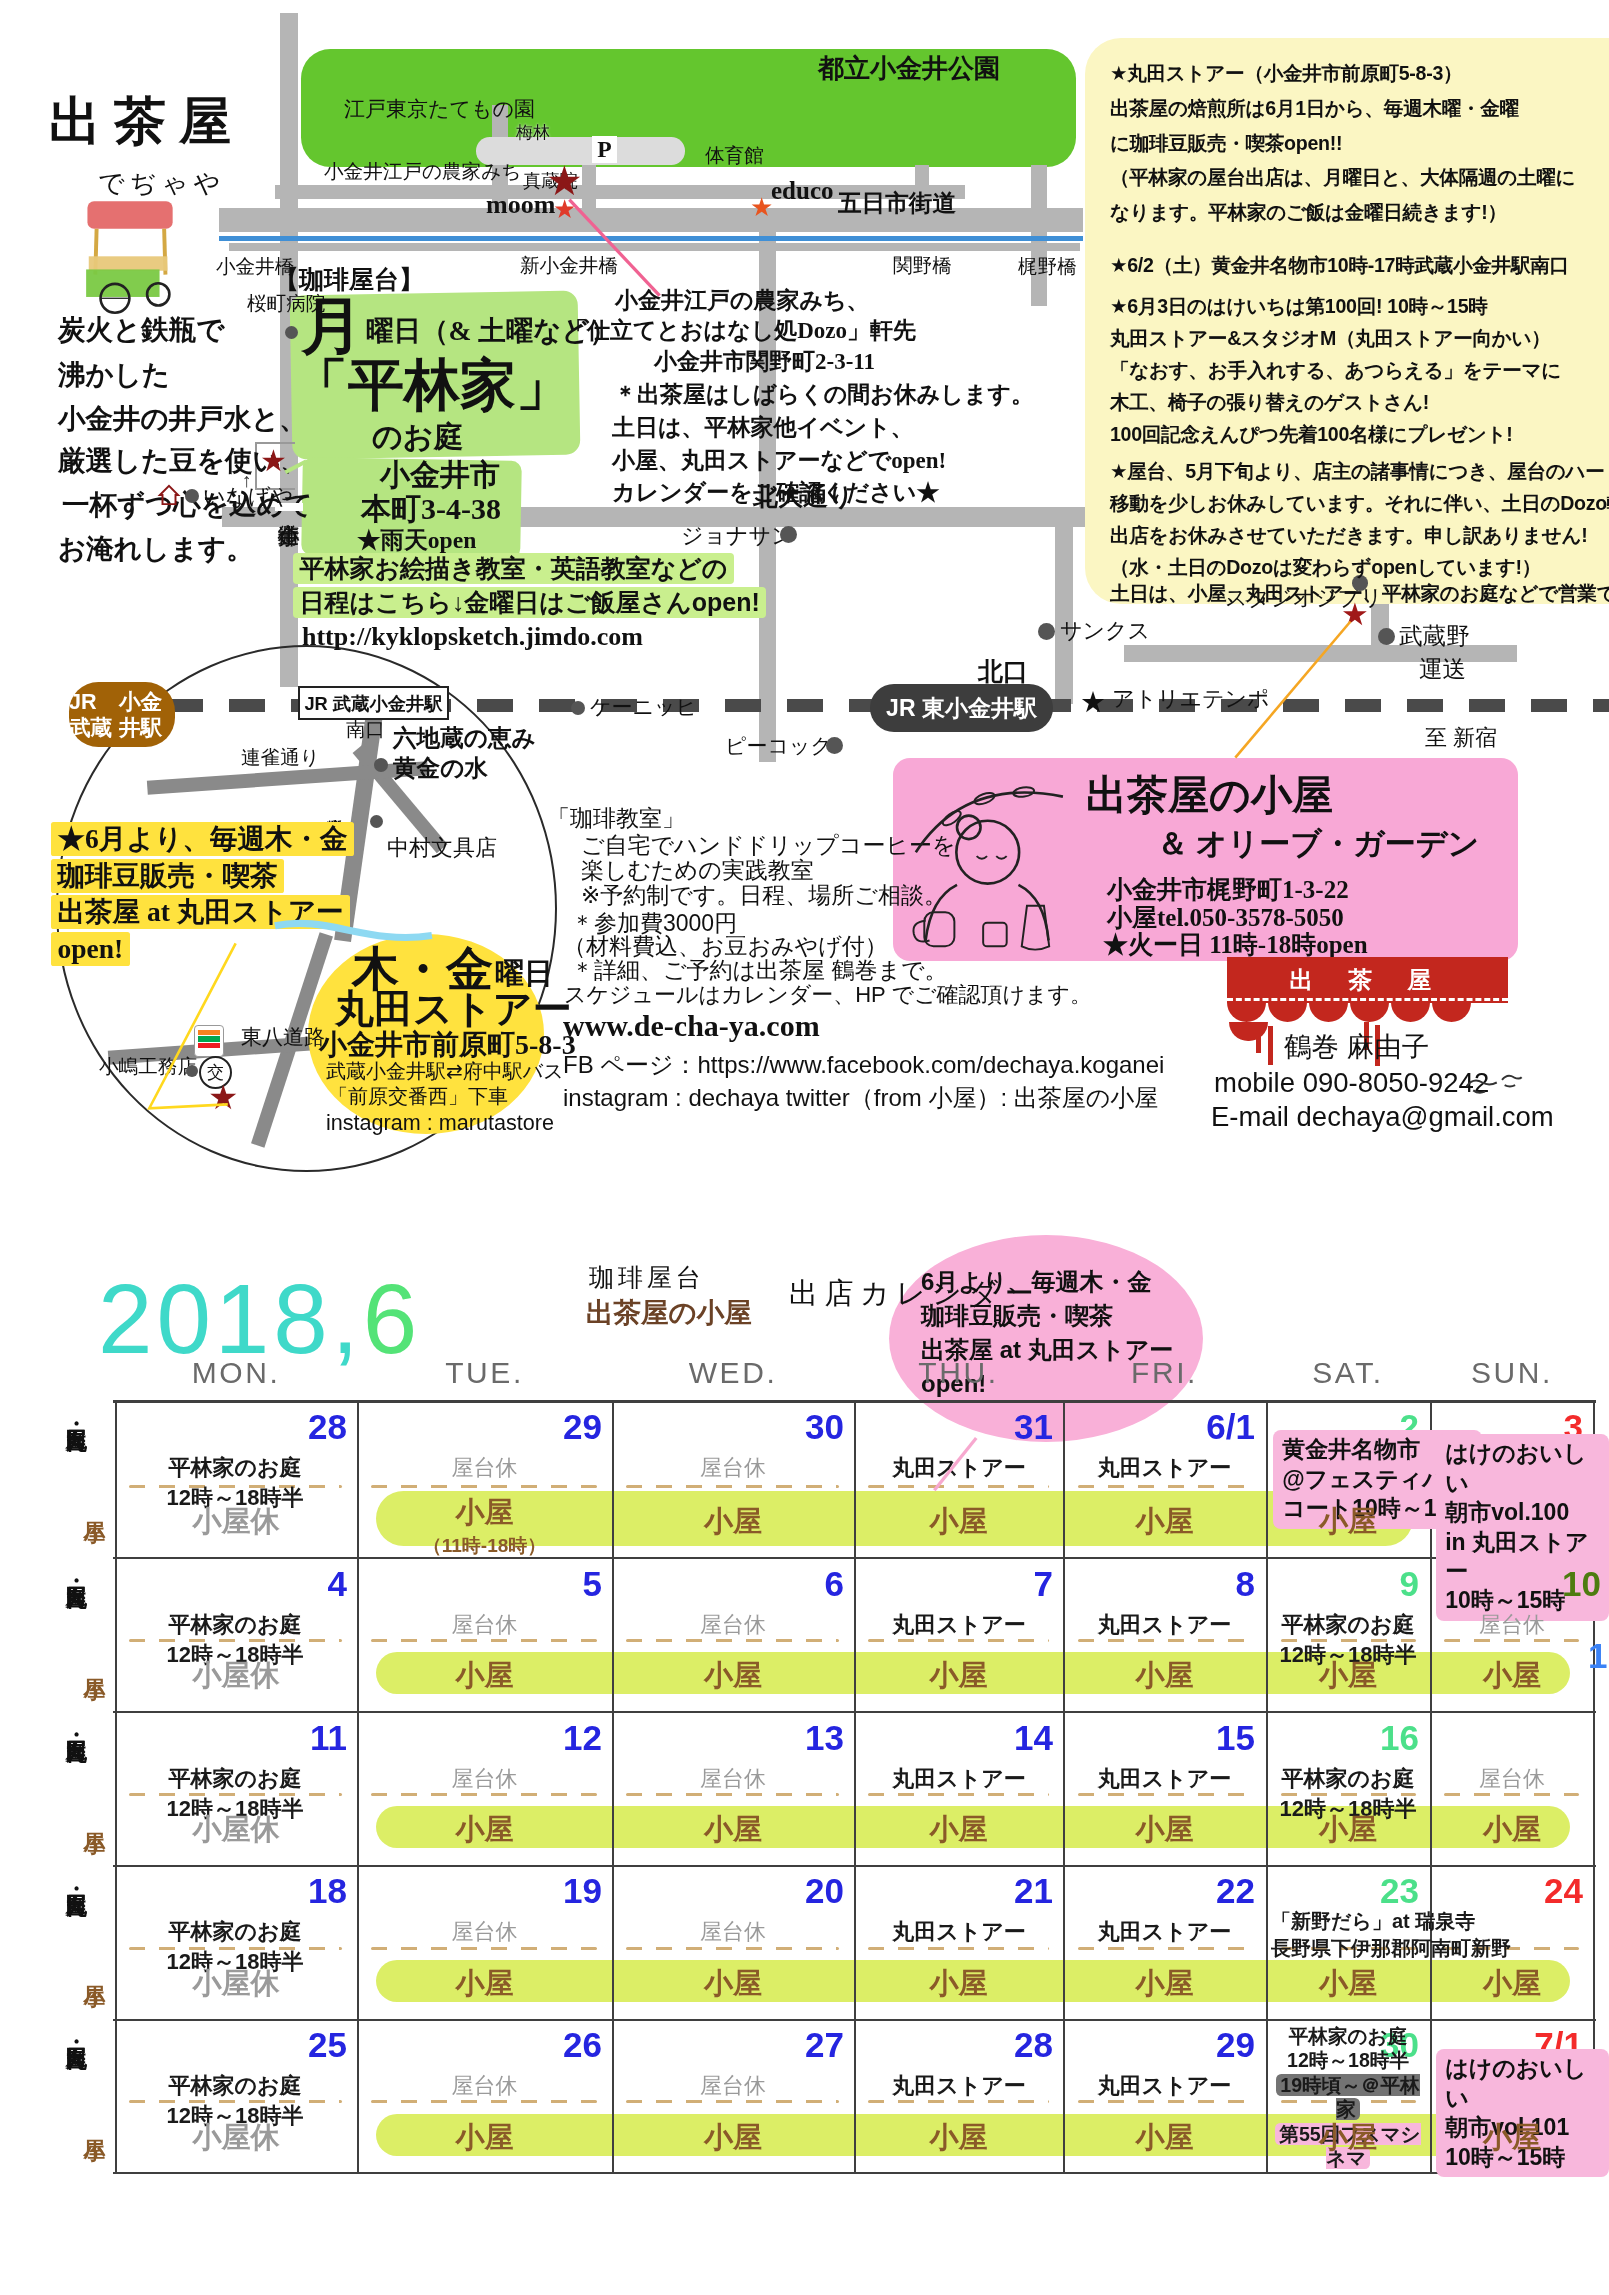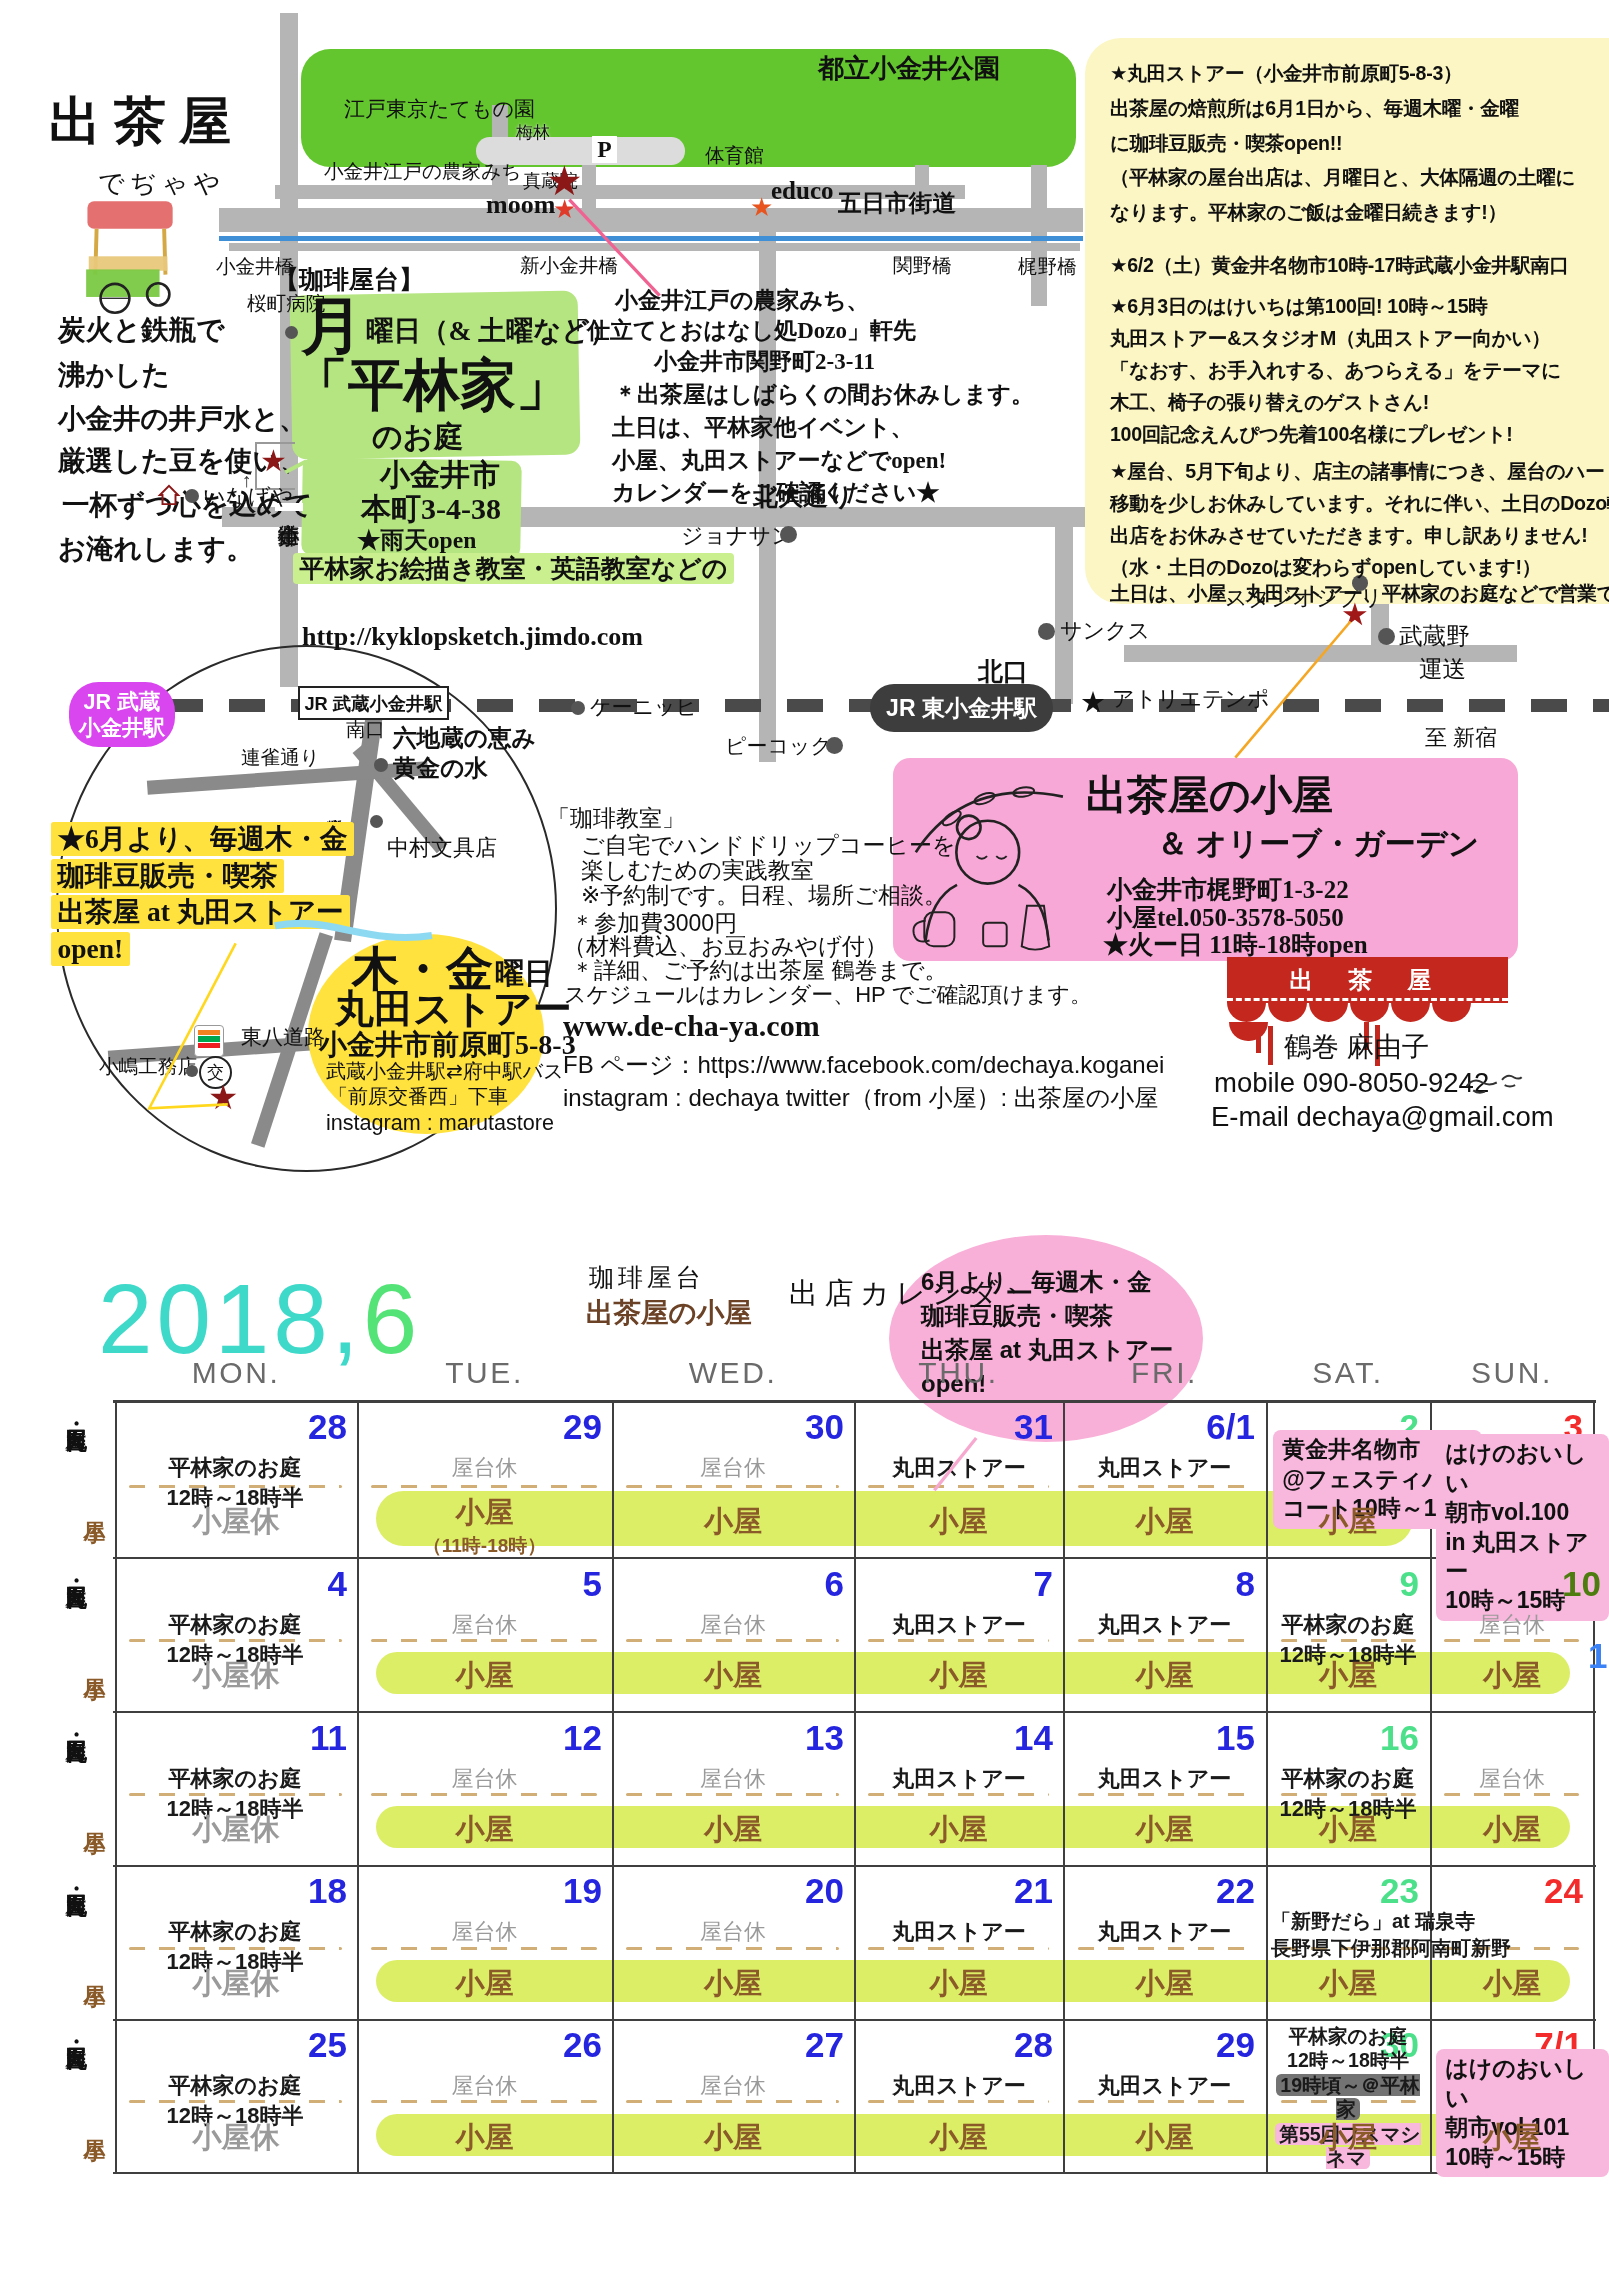--- a/index.html
+++ b/index.html
@@ -119,20 +119,21 @@
 
   <div class="lbl b" style="left:615px;top:288px;font-size:23px;">小金井江戸の農家みち、</div>
   <div class="lbl b" style="left:564px;top:318px;font-size:23px;">「仕立てとおはなし処Dozo」軒先</div>
   <div class="lbl b" style="left:654px;top:349px;font-size:23px;">小金井市関野町2-3-11</div>
   <div class="lbl b" style="left:614px;top:382px;font-size:23px;">＊出茶屋はしばらくの間お休みします。</div>
   <div class="lbl b" style="left:612px;top:415px;font-size:23px;">土日は、平林家他イベント、</div>
   <div class="lbl b" style="left:612px;top:448px;font-size:23px;">小屋、丸田ストアーなどでopen!</div>
   <div class="lbl b" style="left:612px;top:480px;font-size:23px;">カレンダーをご確認ください★</div>
 
   <div class="lbl hl-green" style="left:293px;top:553px;font-size:25px;font-weight:600;">平林家お絵描き教室・英語教室などの</div>
+  <div class="lbl hl-green" style="left:293px;top:587px;font-size:25px;font-weight:600;">日程はこちら↓金曜日はご飯屋さんopen!</div>
   <div class="lbl b" style="left:302px;top:622px;font-size:26px;">http://kyklopsketch.jimdo.com</div>
 
   <div class="lbl" style="left:681px;top:523px;font-size:22px;">ジョナサン</div>
   <div class="dot" style="left:780px;top:526px;width:17px;height:17px;"></div>
   <div class="dot" style="left:571px;top:701px;width:14.4px;height:14.4px;"></div>
   <div class="lbl" style="left:590px;top:695px;font-size:21px;">ケーニッヒ</div>
   <div class="lbl" style="left:725px;top:734px;font-size:21px;">ピーコック</div>
   <div class="dot" style="left:826px;top:737px;width:17px;height:17px;"></div>
   <div class="dot" style="left:1038px;top:623px;width:17px;height:17px;"></div>
   <div class="lbl" style="left:1060px;top:618px;font-size:22px;">サンクス</div>
@@ -162,21 +163,21 @@
   <div class="notice-line" style="left:1110px;top:357px;">「なおす、お手入れする、あつらえる」をテーマに</div>
   <div class="notice-line" style="left:1110px;top:389px;">木工、椅子の張り替えのゲストさん!</div>
   <div class="notice-line" style="left:1110px;top:421px;">100回記念えんぴつ先着100名様にプレゼント!</div>
   <div class="notice-line" style="left:1110px;top:458px;">★屋台、5月下旬より、店主の諸事情につき、屋台のハードな</div>
   <div class="notice-line" style="left:1110px;top:490px;">移動を少しお休みしています。それに伴い、土日のDozo軒先</div>
   <div class="notice-line" style="left:1110px;top:522px;">出店をお休みさせていただきます。申し訳ありません!</div>
   <div class="notice-line" style="left:1110px;top:554px;">（水・土日のDozoは変わらずopenしています!）</div>
   <div class="notice-line" style="left:1110px;top:580px;">土日は、小屋、丸田ストアー、平林家のお庭などで営業です!</div>
 
   <div style="position:absolute;left:56px;top:645px;width:497px;height:523px;border:2px solid #2a2a2a;border-radius:50%;z-index:1;"></div>
-  <div style="position:absolute;left:69px;top:682px;width:106px;height:65px;background:#d946ef;border-radius:29.4px;z-index:4;display:flex;flex-direction:column;align-items:center;justify-content:center;line-height:1.2;">
+  <div style="position:absolute;left:69px;top:682px;width:106px;height:65px;background:#a16207;border-radius:29.4px;z-index:4;display:flex;flex-direction:row;align-items:center;justify-content:center;line-height:1.2;">
     <span style="color:#fff;font-size:21.6px;font-weight:bold;">JR 武蔵</span>
     <span style="color:#fff;font-size:21.6px;font-weight:bold;">小金井駅</span>
   </div>
   <div style="position:absolute;left:298px;top:686px;width:147px;height:30px;background:#fff;border:2px solid #222;z-index:4;display:flex;align-items:center;justify-content:center;">
     <span style="font-size:18.3px;font-weight:bold;">JR 武蔵小金井駅</span>
   </div>
   <div class="lbl" style="left:346px;top:718px;font-size:19.6px;">南口</div>
   <div class="road" style="left:350px;top:713px;width:17px;height:229px;background:#8a8a8a;transform:rotate(8deg);"></div>
   <div class="road" style="left:285px;top:929px;width:14.4px;height:222px;background:#8a8a8a;transform:rotate(18deg);"></div>
   <div class="road" style="left:393px;top:733px;width:14.4px;height:131px;background:#8a8a8a;transform:rotate(-40deg);"></div>

